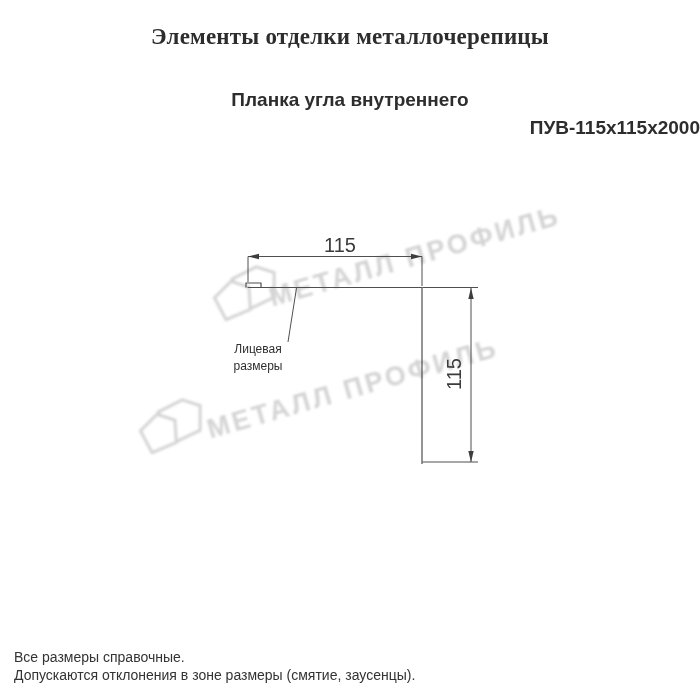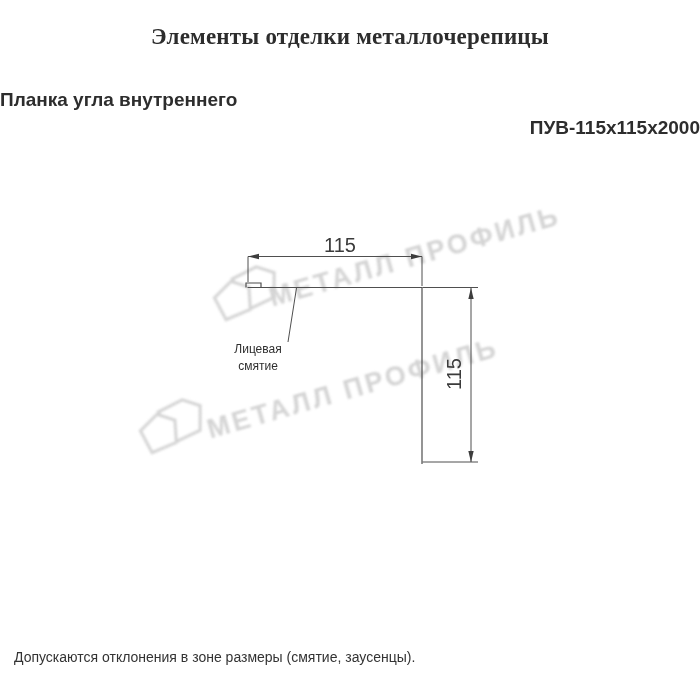--- a/index.html
+++ b/index.html
@@ -15,21 +15,21 @@
     font-family:"Liberation Sans", sans-serif;
     color:var(--text,#2d2d2d);
   }
   .abs{position:absolute;}
   
   .page-title{
     top:24px;left:0;width:700px;text-align:center;
     font-size:23px;font-weight:bold;letter-spacing:0.2px;font-family:Liberation Serif, serif;
   }
   .product-name{
-    top:89px;left:0;width:700px;
+    top:89px;left:0;width:700px;text-align:center;
     font-size:19px;font-weight:bold;
   }
   .product-code{
     top:117px;left:0;width:700px;text-align:right;
     font-size:19px;font-weight:bold;
   }
   
   .wm-text{
     font-size:27px;font-weight:bold;letter-spacing:3px;white-space:nowrap;
     color:var(--wm,#d4d4d4);
@@ -99,18 +99,19 @@
   <polygon class="arrow" points="471,462 468.3,451 473.7,451"></polygon>
 
   <path class="dline thin" d="M296.5,288 L288,342"></path>
 
   <text class="dim-text" x="340" y="252" text-anchor="middle">115</text>
   <text class="dim-text" transform="translate(461 374) rotate(-90)" text-anchor="middle">115</text>
 </svg>
 
 <div class="abs face-label">
   <div>Лицевая</div>
-  <div>смятие</div>
+  <div>размеры</div>
 </div>
 
 <div class="abs footer">
+  <div>Все размеры справочные.</div>
   <div>Допускаются отклонения в зоне размеры (смятие, заусенцы).</div>
 </div>
 
 </body></html>

